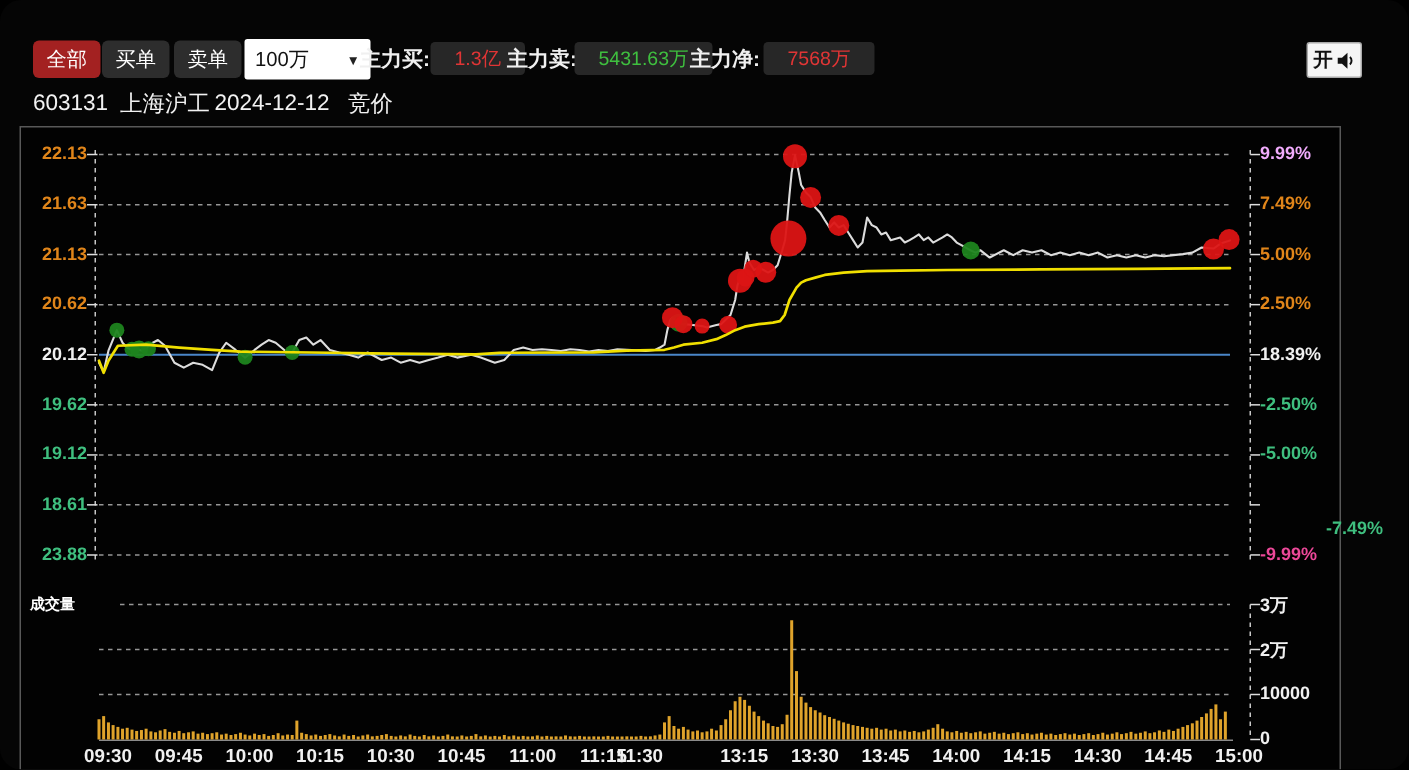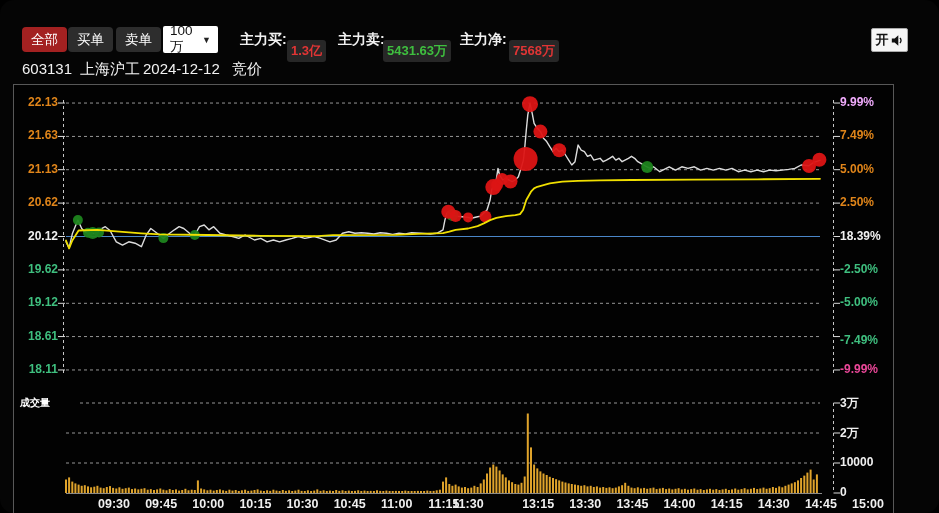--- a/index.html
+++ b/index.html
@@ -2,43 +2,43 @@
 <html><head>
 <meta charset="utf-8">
 <style>
   html,body{margin:0;padding:0;background:#000;}
   #app{position:relative;width:939px;height:513px;background:#050505;overflow:hidden;
        font-family:"Liberation Sans","DejaVu Sans",sans-serif;border-radius:14px;}
   
   .btn{position:absolute;top:27px;height:25px;line-height:25px;padding:0 9px;border-radius:4px;
        background:#2d2d2d;color:#fff;font-size:13.5px;cursor:pointer;}
   .btn.active{background:#a32121;}
-  .select{position:absolute;top:26px;left:163px;width:55px;height:27px;background:#fff;color:#111;
+  .select{position:absolute;top:26px;left:163px;width:84px;height:27px;background:#fff;color:#111;
           border-radius:2px;display:flex;align-items:center;justify-content:space-between;
           padding:0 7px;box-sizing:border-box;font-size:13.5px;cursor:pointer;}
   .select .caret{font-size:9px;color:#222;}
   .stat-label{position:absolute;top:31px;font-size:14px;font-weight:600;color:#f0f0f0;}
-  .stat-value{position:absolute;top:28px;height:22px;line-height:22px;padding:0 4px;border-radius:3px;
-              background:#272727;font-size:13px;font-weight:700;margin-top:12px;}
+  .stat-value{position:absolute;top:28px;height:22px;line-height:22px;padding:0 16px;border-radius:3px;
+              background:#272727;font-size:13px;font-weight:400;}
   .stat-value.red{color:#e03535;}
   .stat-value.green{color:#3fbf3f;}
   .sound-btn{position:absolute;top:28px;left:871px;width:37px;height:24px;background:#f5f5f5;
              border:1px solid #aaa;border-radius:2px;display:flex;align-items:center;justify-content:center;
              gap:2px;font-size:13px;font-weight:700;color:#111;cursor:pointer;box-sizing:border-box;}
   
   .stockbar span{position:absolute;top:60px;font-size:15px;color:#f2f2f2;text-align:right;}
   
   .panel{position:absolute;left:13px;top:84px;width:879px;height:428px;border:1px solid #585858;
          background:#020202;}
   #chart-svg{position:absolute;left:0;top:0;}
   .ax-label{position:absolute;font-size:12px;font-weight:700;white-space:nowrap;}
   .ax-left{left:10px;width:48px;text-align:right;}
   .ax-right{left:840px;text-align:left;}
-  .time-label{position:absolute;top:497px;width:44px;text-align:center;font-size:12.5px;
-              font-weight:700;color:#f0f0f0;margin-left:48px;}
+  .time-label{position:absolute;top:497px;width:44px;text-align:right;font-size:12.5px;
+              font-weight:700;color:#f0f0f0;}
   .vol-title{position:absolute;left:20px;top:396px;font-size:10px;font-weight:700;color:#ffffff;}
 </style>
 </head>
 <body>
 
 <div id="app">
 
   <div>
     <div class="btn active" style="left:22px">全部</div>
     <div class="btn" style="left:68px">买单</div>
@@ -388,22 +388,22 @@
       <div class="ax-label ax-right" style="top: 161.7px; color: rgb(224, 133, 26);">5.00%</div>
       <div class="ax-label ax-left" style="top: 195.1px; color: rgb(224, 133, 26);">20.62</div>
       <div class="ax-label ax-right" style="top: 195.1px; color: rgb(224, 133, 26);">2.50%</div>
       <div class="ax-label ax-left" style="top: 228.5px; color: rgb(240, 240, 240);">20.12</div>
       <div class="ax-label ax-right" style="top: 228.5px; color: rgb(240, 240, 240);">18.39%</div>
       <div class="ax-label ax-left" style="top: 261.9px; color: rgb(63, 191, 127);">19.62</div>
       <div class="ax-label ax-right" style="top: 261.9px; color: rgb(63, 191, 127);">-2.50%</div>
       <div class="ax-label ax-left" style="top: 295.3px; color: rgb(63, 191, 127);">19.12</div>
       <div class="ax-label ax-right" style="top: 295.3px; color: rgb(63, 191, 127);">-5.00%</div>
       <div class="ax-label ax-left" style="top: 328.566px; color: rgb(63, 191, 127);">18.61</div>
-      <div class="ax-label ax-right" style="top: 333px; color: rgb(63, 191, 127);">-7.49%</div>
-      <div class="ax-label ax-left" style="top: 361.966px; color: rgb(63, 191, 127);">18.11</div>
+      <div class="ax-label ax-right" style="top: 345px; color: rgb(63, 191, 127); margin-left: 44px;">-7.49%</div>
+      <div class="ax-label ax-left" style="top: 361.966px; color: rgb(63, 191, 127);">23.88</div>
       <div class="ax-label ax-right" style="top: 361.966px; color: #ec4899;">-9.99%</div>
       <div class="ax-label ax-right" style="top: 395px; color: rgb(240, 240, 240);">3万</div>
       <div class="ax-label ax-right" style="top: 425px; color: rgb(240, 240, 240);">2万</div>
       <div class="ax-label ax-right" style="top: 455px; color: rgb(240, 240, 240);">10000</div>
       <div class="ax-label ax-right" style="top: 485px; color: rgb(240, 240, 240);">0</div>
       <div class="time-label" style="left: 44px;">09:30</div>
       <div class="time-label" style="left: 91.125px;">09:45</div>
       <div class="time-label" style="left: 138.25px;">10:00</div>
       <div class="time-label" style="left: 185.375px;">10:15</div>
       <div class="time-label" style="left: 232.5px;">10:30</div>

